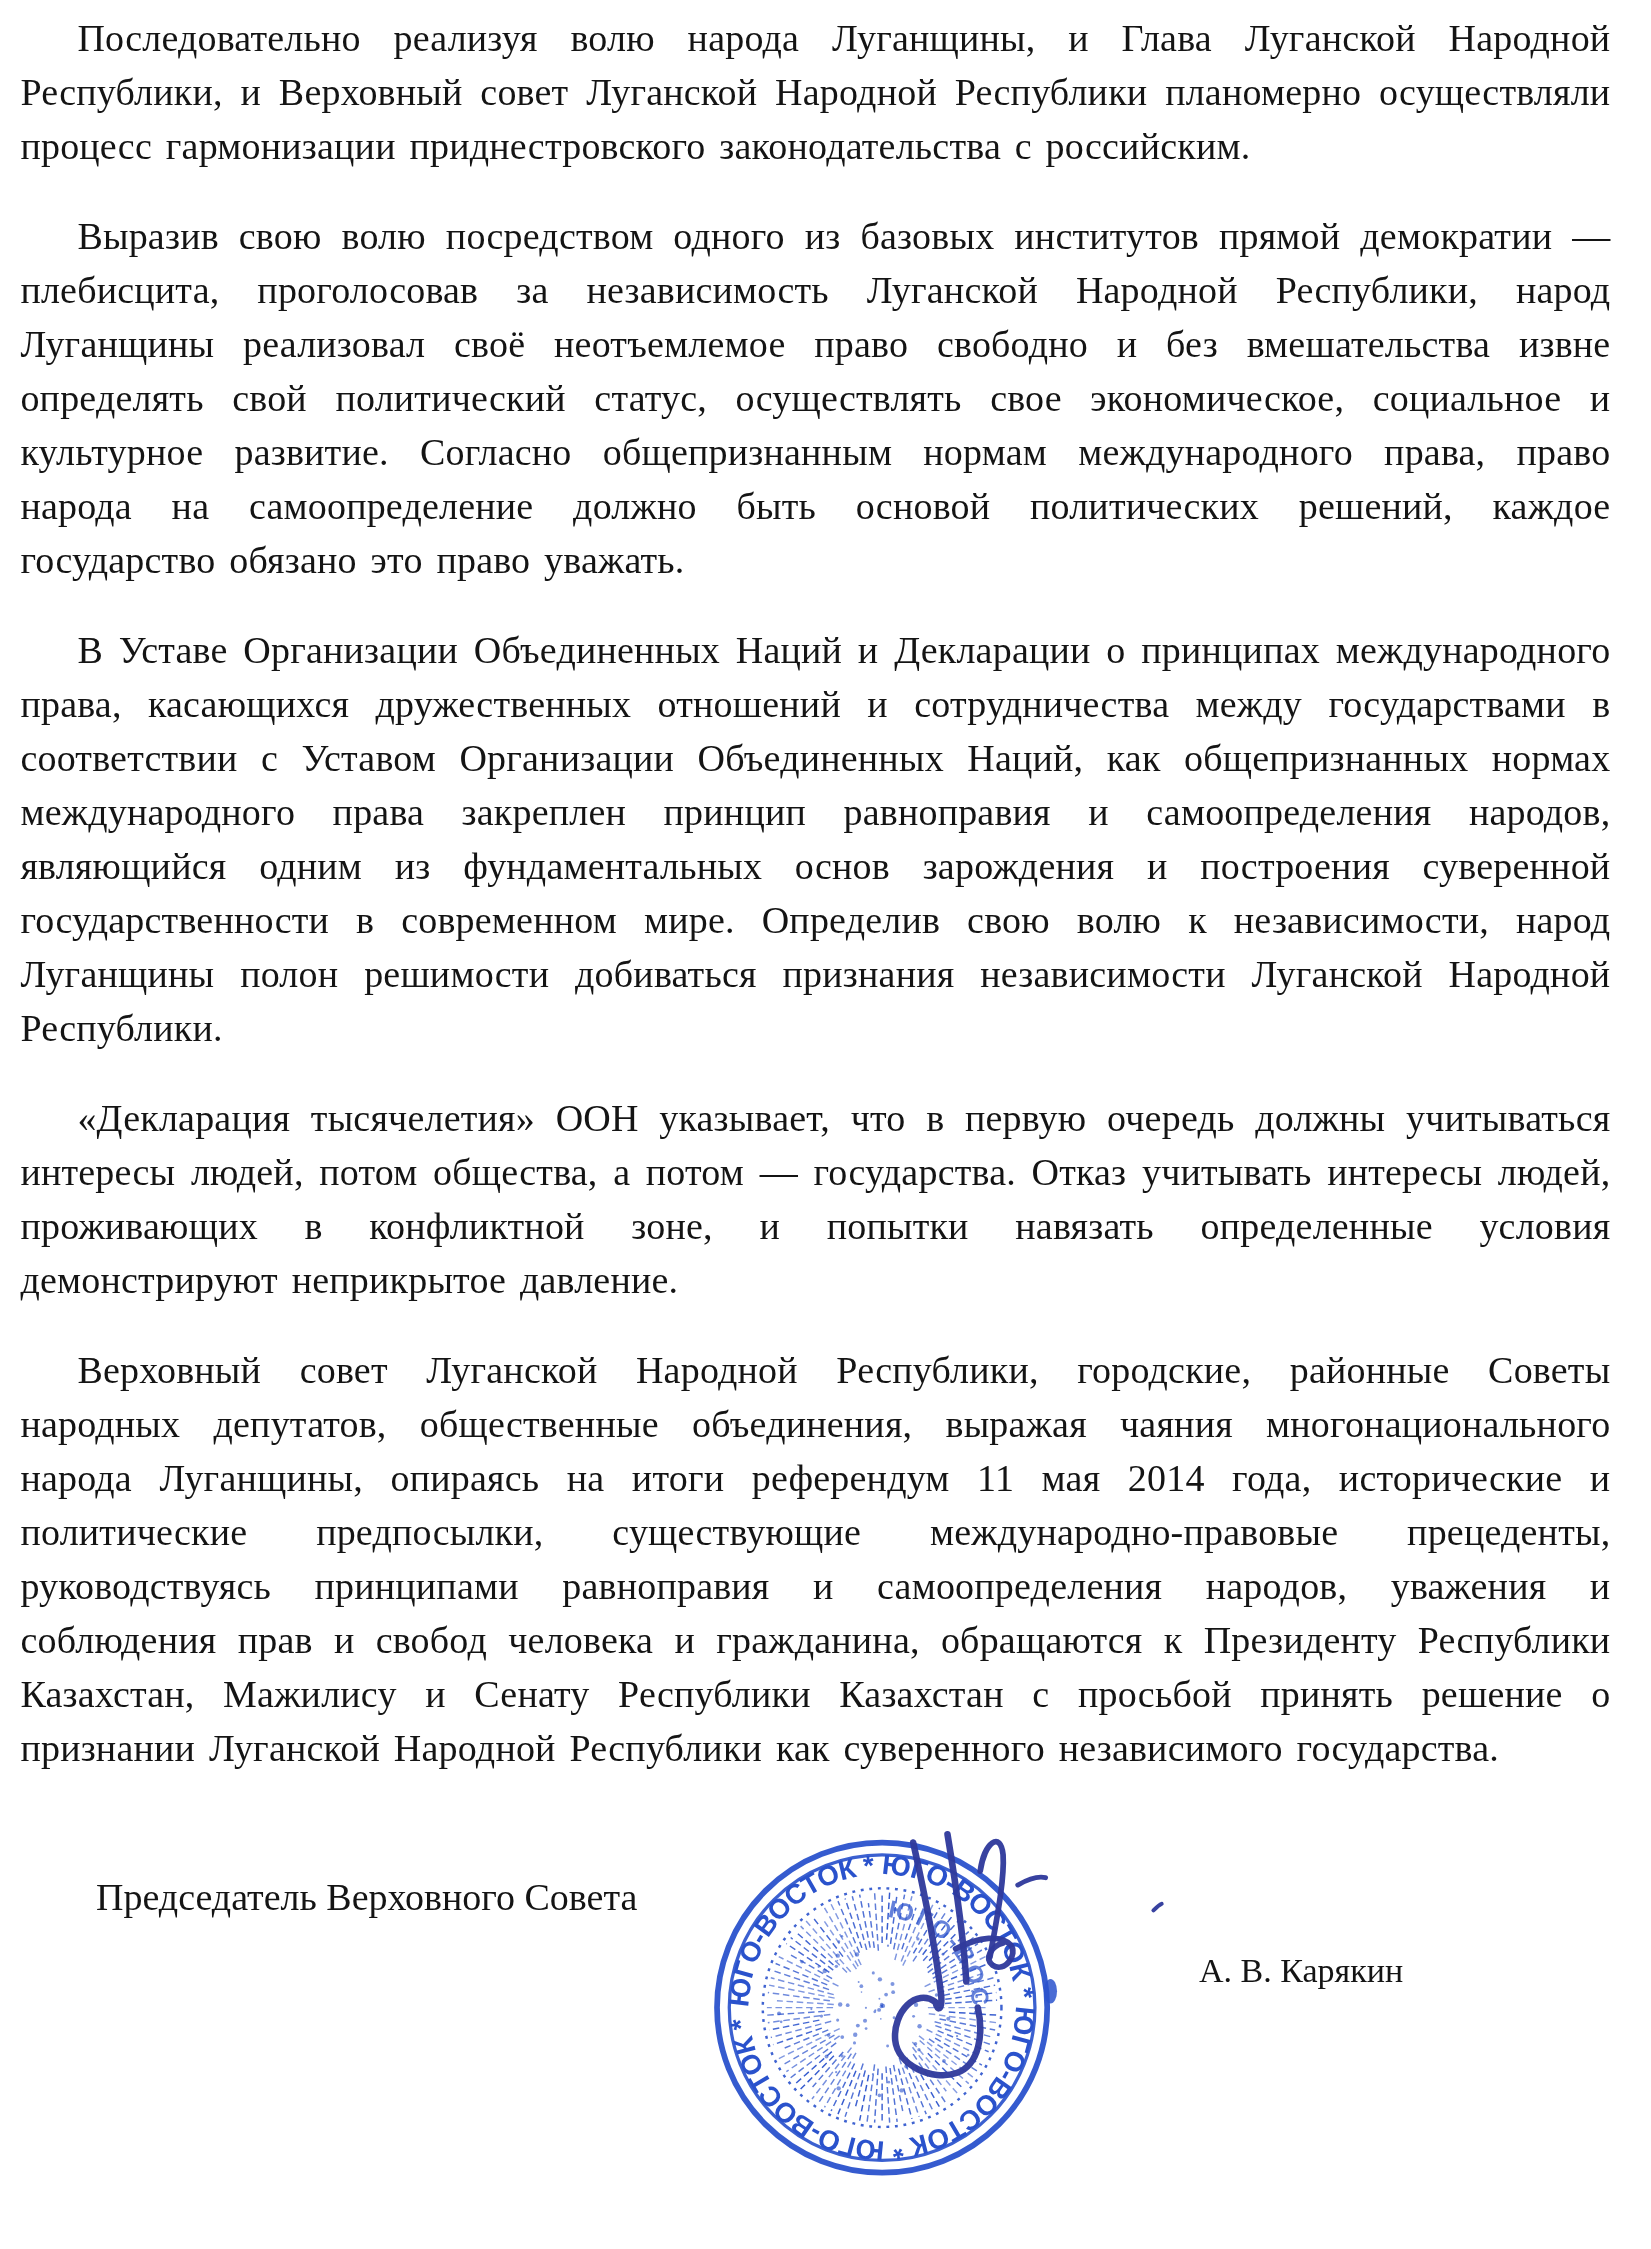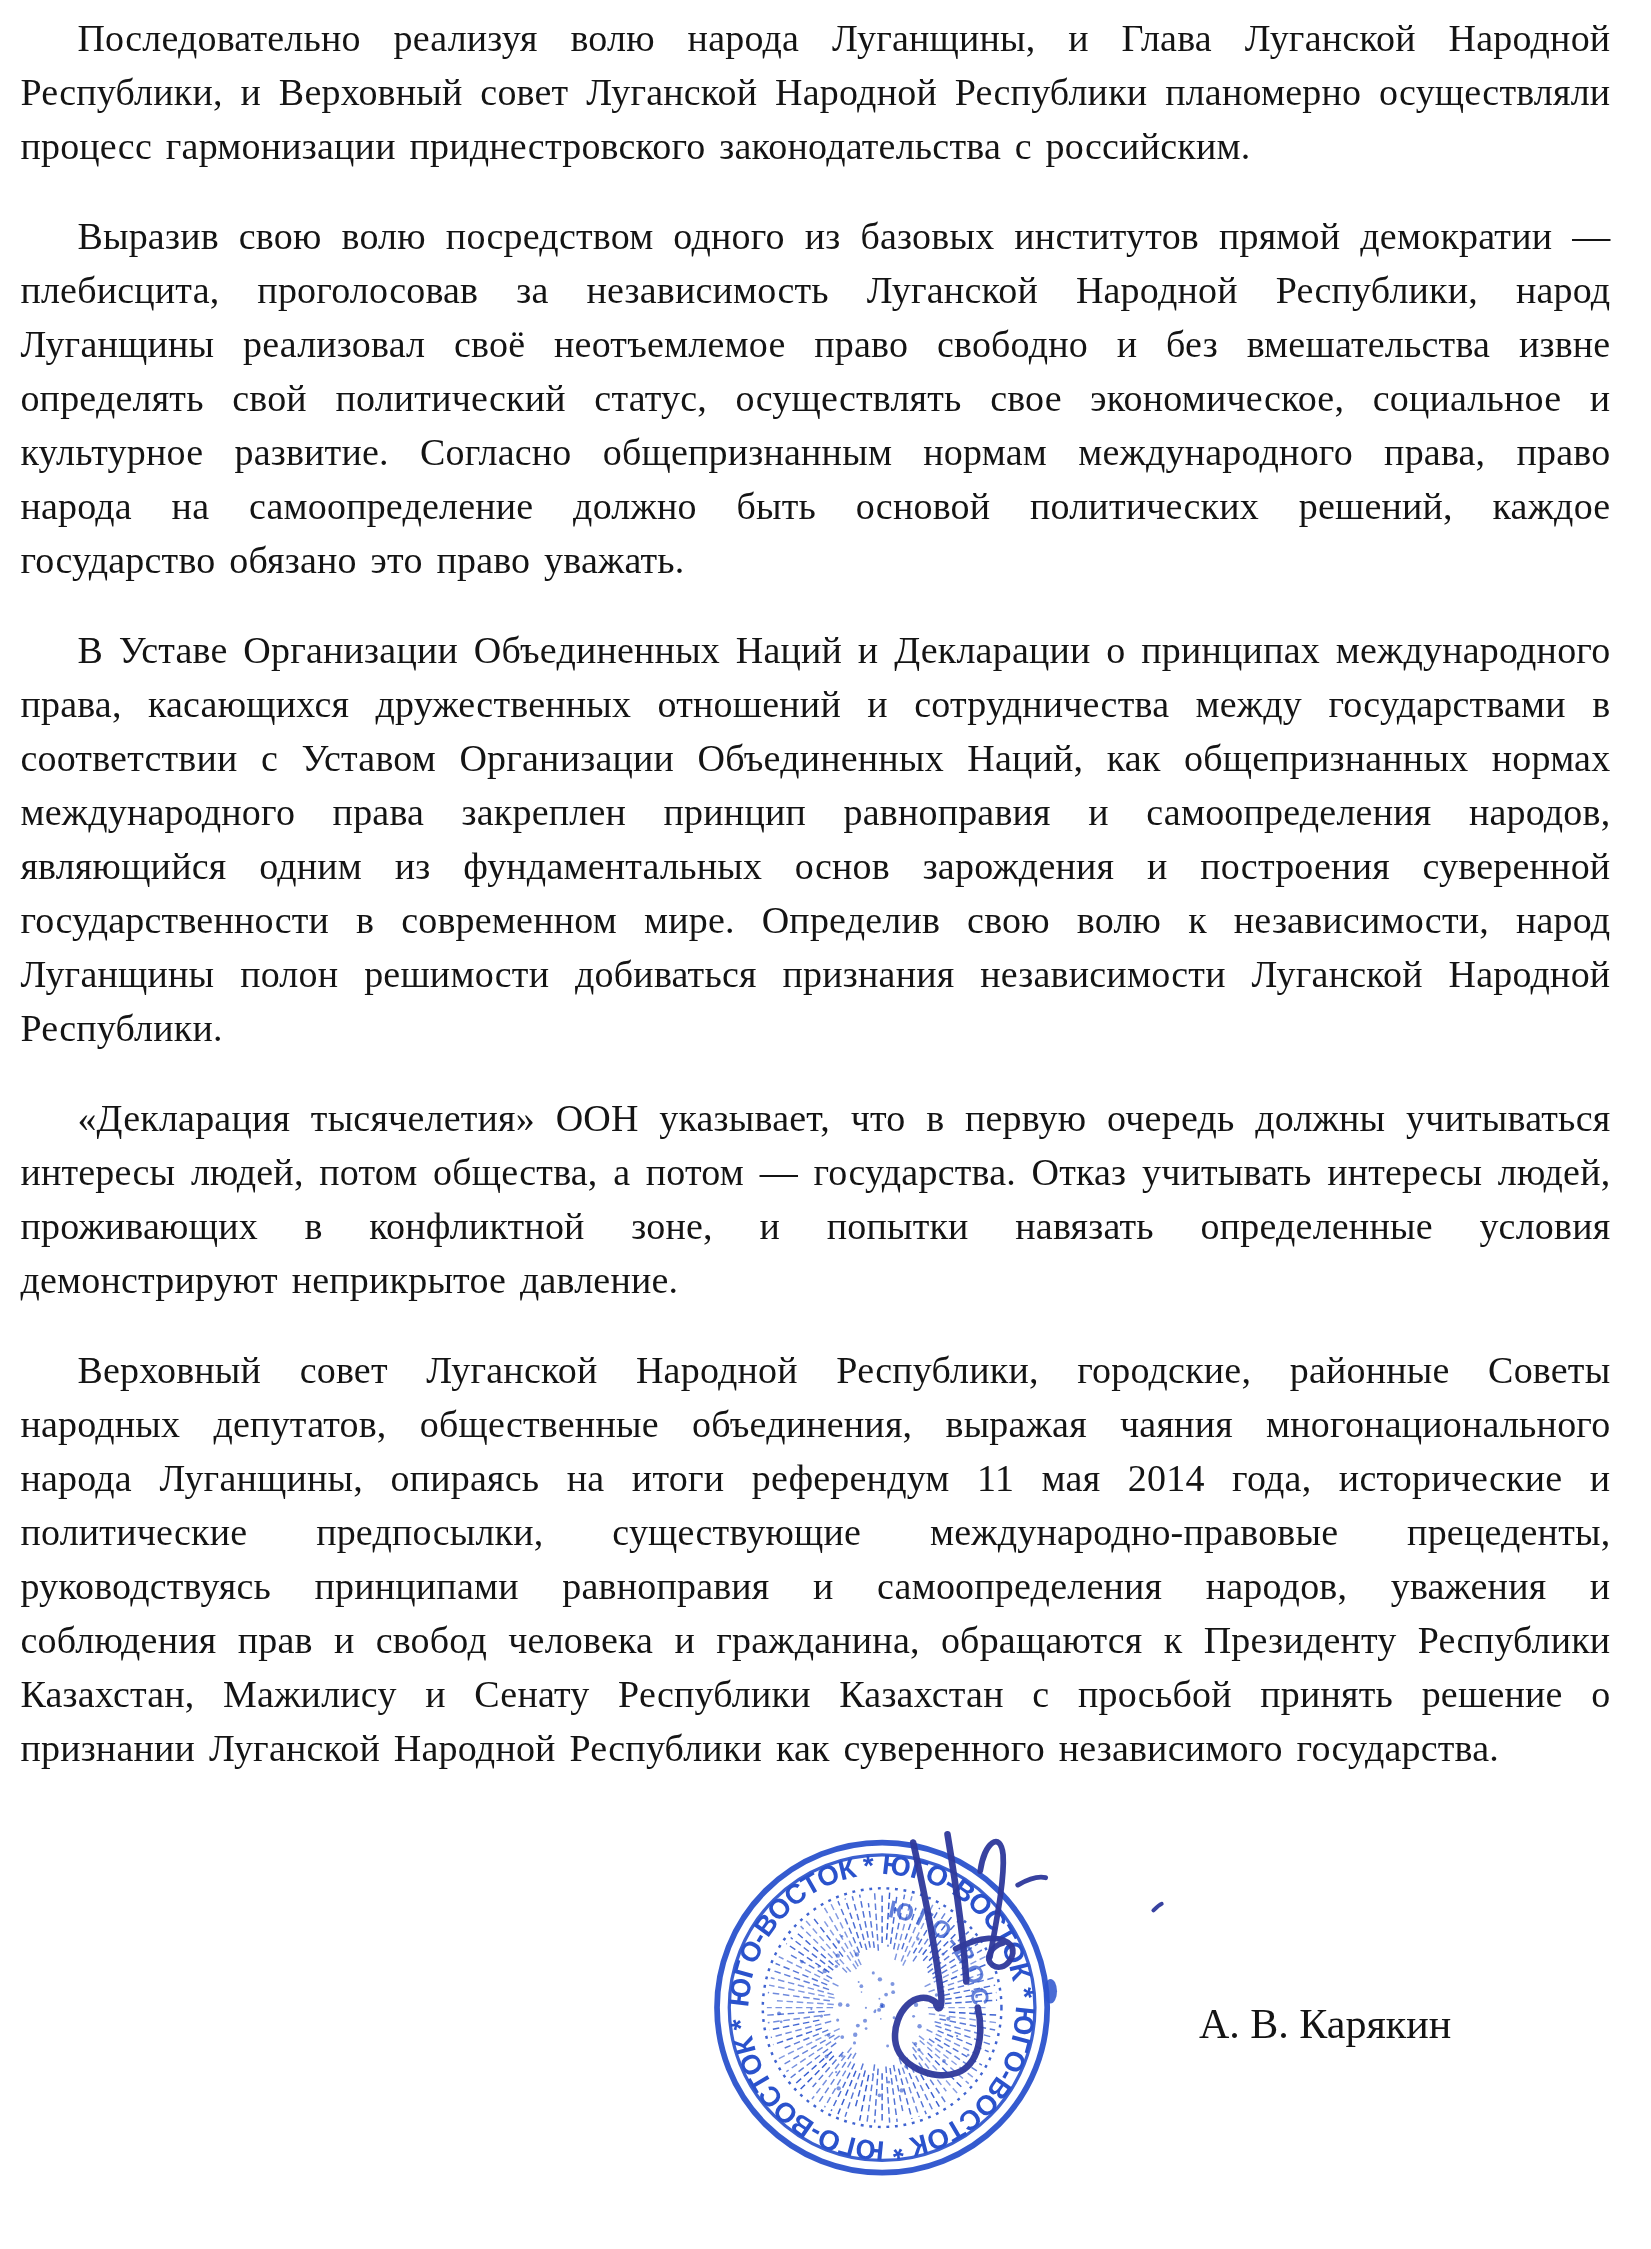--- a/index.html
+++ b/index.html
@@ -24,22 +24,22 @@
     text-indent:57px;
     word-spacing:4.1px;
     letter-spacing:0.2px;
   }
   .sig-title{
     position:absolute;left:96px;top:1872px;
     font-size:38px;line-height:51px;
     white-space:nowrap;
   }
   .sig-name{
-    position:absolute;left:1199px;top:2000px;
-    font-size:42px;line-height:49px;
+    position:absolute;left:1199px;top:1946px;
+    font-size:34px;line-height:49px;
     white-space:nowrap;
   }
   .stamp-wrap{
     position:absolute;left:694px;top:1818px;width:507px;height:425px;
   }
   .ring-text{
     font-family:"Liberation Sans",sans-serif;
     font-weight:bold;
     font-size:34px;
     letter-spacing:4px;
@@ -61,20 +61,21 @@
 
 <div class="textbody">
   <p class="para">Последовательно реализуя волю народа Луганщины, и Глава Луганской Народной Республики, и Верховный совет Луганской Народной Республики планомерно осуществляли процесс гармонизации приднестровского законодательства с российским.</p>
   <p class="para">Выразив свою волю посредством одного из базовых институтов прямой демократии — плебисцита, проголосовав за независимость Луганской Народной Республики, народ Луганщины реализовал своё неотъемлемое право свободно и без вмешательства извне определять свой политический статус, осуществлять свое экономическое, социальное и культурное развитие. Согласно общепризнанным нормам международного права, право народа на самоопределение должно быть основой политических решений, каждое государство обязано это право уважать.</p>
   <p class="para">В Уставе Организации Объединенных Наций и Декларации о принципах международного права, касающихся дружественных отношений и сотрудничества между государствами в соответствии с Уставом Организации Объединенных Наций, как общепризнанных нормах международного права закреплен принцип равноправия и самоопределения народов, являющийся одним из фундаментальных основ зарождения и построения суверенной государственности в современном мире. Определив свою волю к независимости, народ Луганщины полон решимости добиваться признания независимости Луганской Народной Республики.</p>
   <p class="para">«Декларация тысячелетия» ООН указывает, что в первую очередь должны учитываться интересы людей, потом общества, а потом — государства. Отказ учитывать интересы людей, проживающих в конфликтной зоне, и попытки навязать определенные условия демонстрируют неприкрытое давление.</p>
   <p class="para">Верховный совет Луганской Народной Республики, городские, районные Советы народных депутатов, общественные объединения, выражая чаяния многонационального народа Луганщины, опираясь на итоги референдум 11 мая 2014 года, исторические и политические предпосылки, существующие международно-правовые прецеденты, руководствуясь принципами равноправия и самоопределения народов, уважения и соблюдения прав и свобод человека и гражданина, обращаются к Президенту Республики Казахстан, Мажилису и Сенату Республики Казахстан с просьбой принять решение о признании Луганской Народной Республики как суверенного независимого государства.</p>
 </div>
 
 <div class="sig-title">
+  <div>Председатель Верховного Совета</div>
 </div>
 
 <div class="sig-name">А. В. Карякин</div>
 
 <svg class="stamp-wrap" viewBox="0 0 620 520" aria-hidden="true">
 
   <g>
     <circle class="stamp-stroke" cx="230" cy="232" r="202" stroke-width="7" opacity="0.95"></circle>
     <circle class="stamp-stroke" cx="230" cy="232" r="187" stroke-width="4" opacity="0.92"></circle>
     <circle class="stamp-stroke" cx="230" cy="232" r="146" stroke-width="3" stroke-dasharray="3.5 7" opacity="0.9"></circle>

